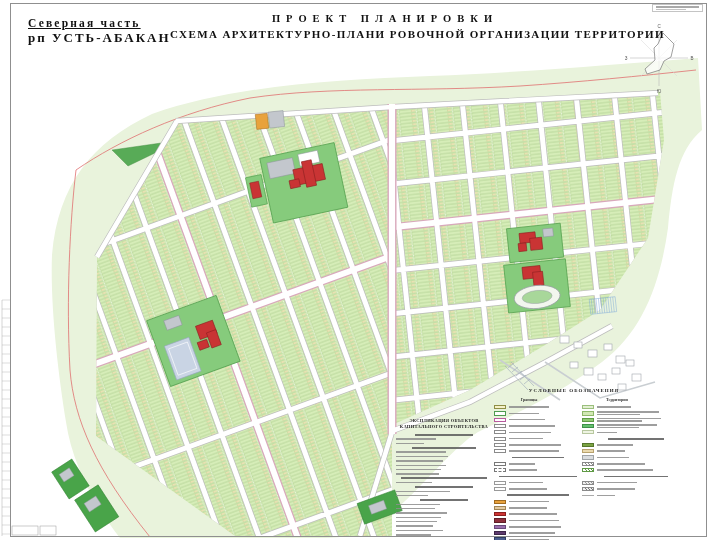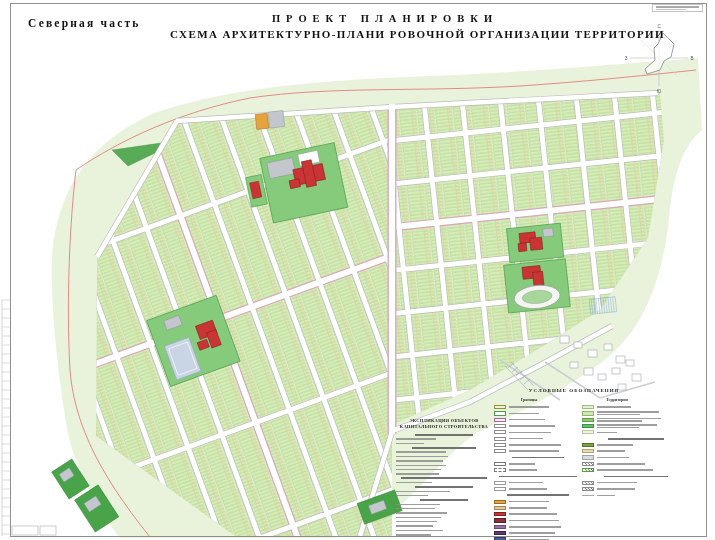--- a/index.html
+++ b/index.html
@@ -4,21 +4,21 @@
 <style>
   html,body{margin:0;padding:0;background:#e8e8e8;}
   .sheet{position:relative;width:715px;height:540px;background:var(--paper,#fff);overflow:hidden;
          font-family:"Liberation Serif",serif;}
   .sheet *{box-sizing:border-box;}
   svg{position:absolute;left:0;top:0;}
   svg text{font-family:"Liberation Sans",sans-serif;}
 
   
   .area-title{position:absolute;left:28px;top:16px;color:#111;font-weight:bold;line-height:1.25;white-space:nowrap;}
-  .area-title .l1{font-size:11.5px;letter-spacing:2.2px;}
+  .area-title .l1{font-size:11.5px;letter-spacing:2.2px;text-decoration:underline;}
   .area-title .l2{font-size:13px;letter-spacing:2px;}
   .project-title{position:absolute;left:170px;top:13px;width:430px;text-align:center;color:#111;font-weight:bold;}
   .project-title .l1{font-size:10.5px;letter-spacing:6px;white-space:nowrap;}
   .project-title .l2{font-size:11px;letter-spacing:1.4px;margin-top:4px;white-space:nowrap;}
 
   
   .corner-note{position:absolute;left:652px;top:4px;width:51px;height:8px;border:0.5px solid #c4c4c4;background:#fff;padding:1.4px 3px;}
   .corner-note i{display:block;height:1.2px;background:#9a9a9a;opacity:.85;}
   .corner-note i+i{margin-top:1px;width:70%;opacity:.6;}
 
@@ -195,20 +195,21 @@
       <rect x="10.5" y="3.5" width="696" height="533" style="stroke:var(--frame);stroke-width:1"></rect>
       <path d="M2,300 V536" style="stroke:#aaa;stroke-width:0.5"></path>
       <path d="M2,300H10 M2,309H10 M2,318H10 M2,327H10 M2,336H10 M2,345H10 M2,354H10 M2,363H10 M2,372H10 M2,381H10 M2,390H10 M2,399H10 M2,408H10 M2,417H10 M2,426H10 M2,435H10 M2,444H10 M2,453H10 M2,462H10 M2,471H10 M2,480H10 M2,489H10 M2,498H10 M2,507H10 M2,516H10 M2,525H10 M2,534H10" style="stroke:#aaa;stroke-width:0.4"></path>
       <rect x="12" y="526" width="26" height="9" style="stroke:#999;stroke-width:0.5"></rect>
       <rect x="40" y="526" width="16" height="9" style="stroke:#999;stroke-width:0.5"></rect>
     </g>
   </svg>
 
   <div class="area-title">
     <div class="l1">Северная часть</div>
+    <div class="l2">рп УСТЬ-АБАКАН</div>
   </div>
 
   <div class="project-title">
     <div class="l1">ПРОЕКТ ПЛАНИРОВКИ</div>
     <div class="l2">СХЕМА АРХИТЕКТУРНО-ПЛАНИ РОВОЧНОЙ  ОРГАНИЗАЦИИ ТЕРРИТОРИИ</div>
   </div>
 
   <div class="corner-note">
       <i></i>
       <i></i>

